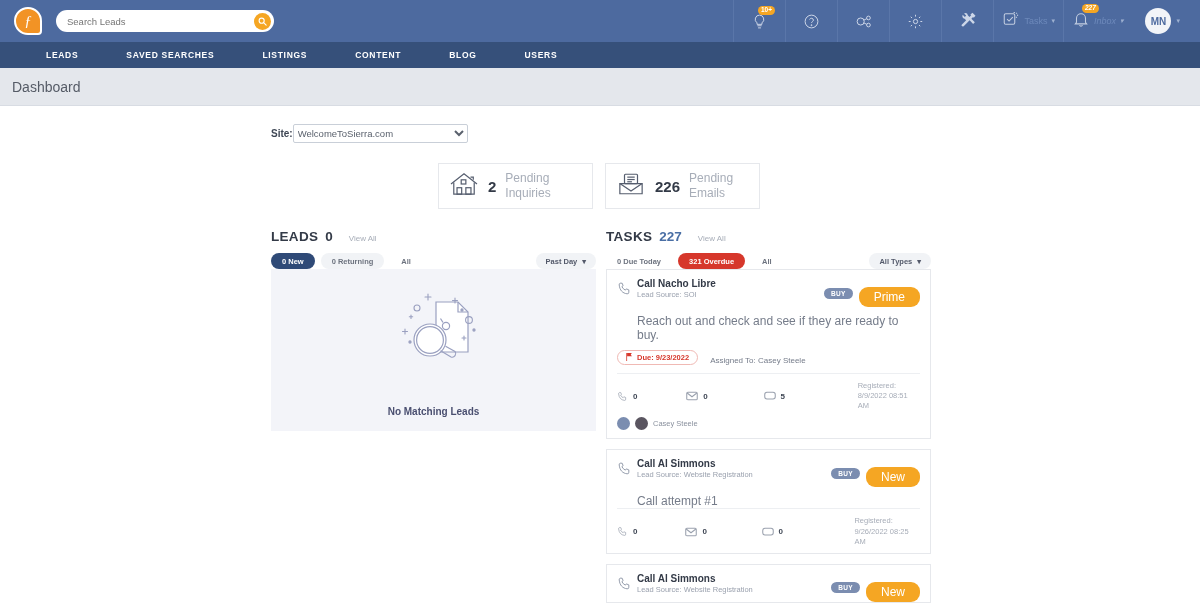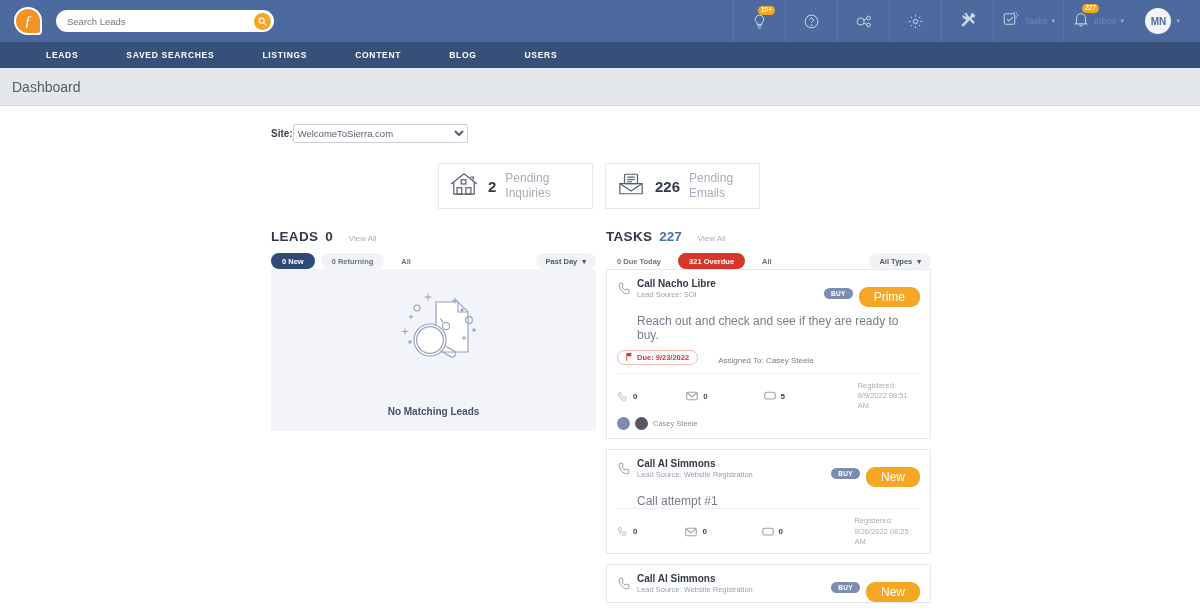--- a/index.html
+++ b/index.html
@@ -223,21 +223,21 @@
 
   .tc-due-row { display: flex; align-items: flex-end; margin: 8px 0 8px 0; }
   .due-pill {
     border: 1px solid #f0b9b4;
     border-radius: 9px;
     height: 15px;
     display: inline-flex; align-items: center; gap: 4px;
     padding: 0 8px;
     font-size: 7.5px; font-weight: bold; color: #d6372b;
   }
-  .assigned { font-size: 8px; color: #757c8a; margin-left: 20px; }
+  .assigned { font-size: 8px; color: #757c8a; margin-left: 12px; }
 
   .tc-stats {
     border-top: 1px solid #edeff2;
     display: flex; align-items: center;
     padding: 7px 0 6px 0;
   }
   .st { display: flex; align-items: center; gap: 5px; font-size: 8px; font-weight: bold; color: #3e4654; }
   .st .ic { color: #9aa1ae; display: flex; }
   .st.s1 { width: 70px; }
   .st.s2 { width: 78px; }

